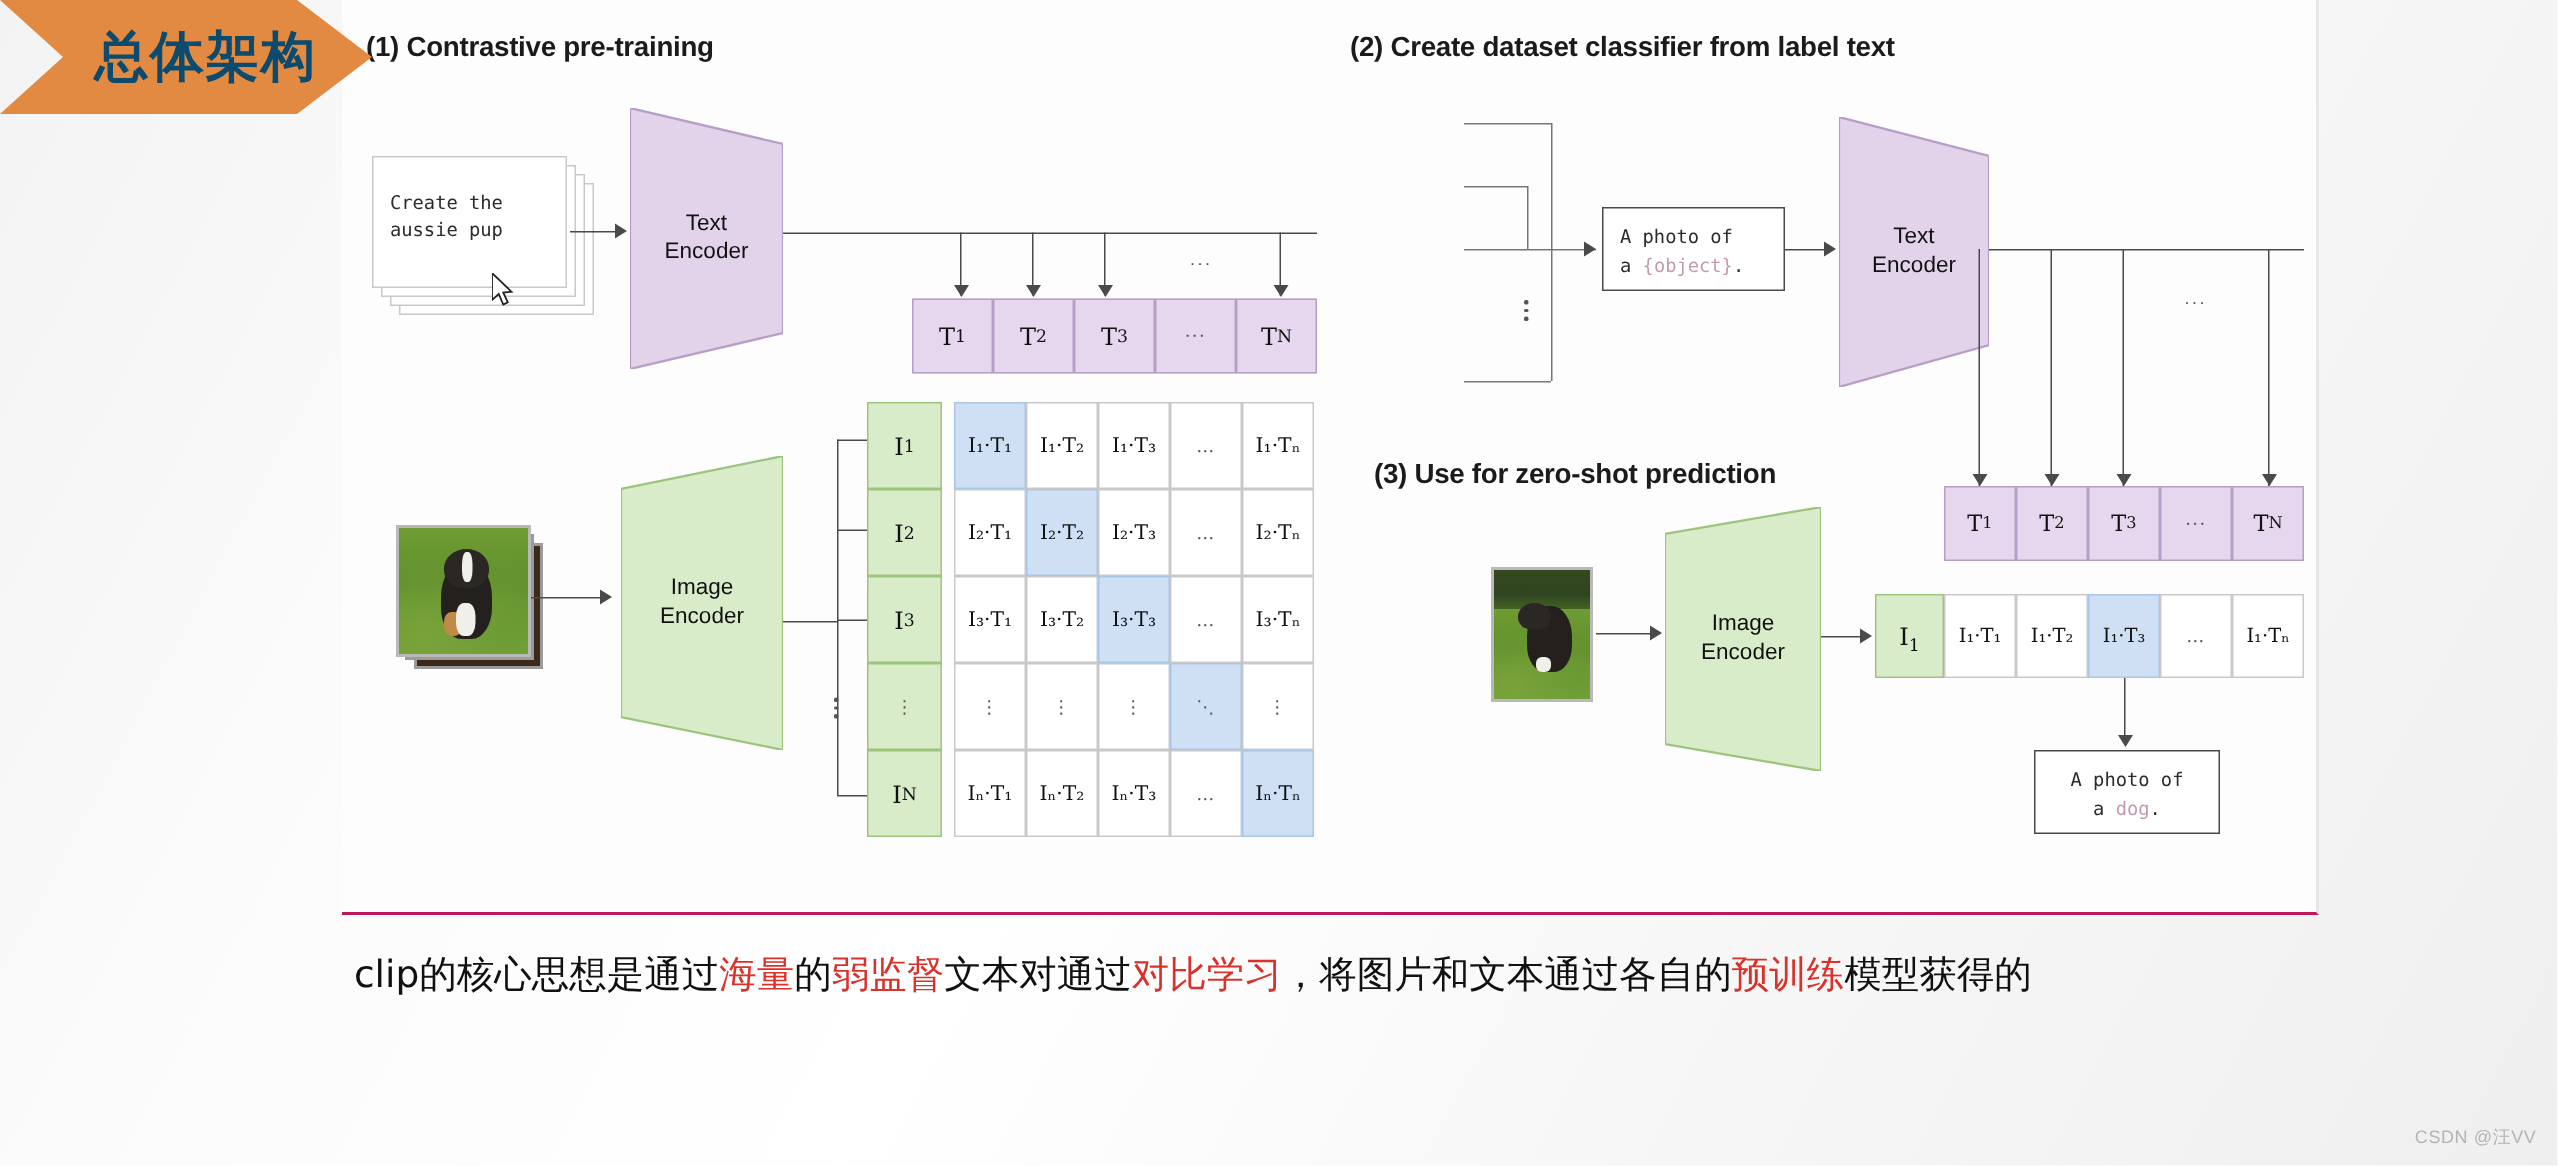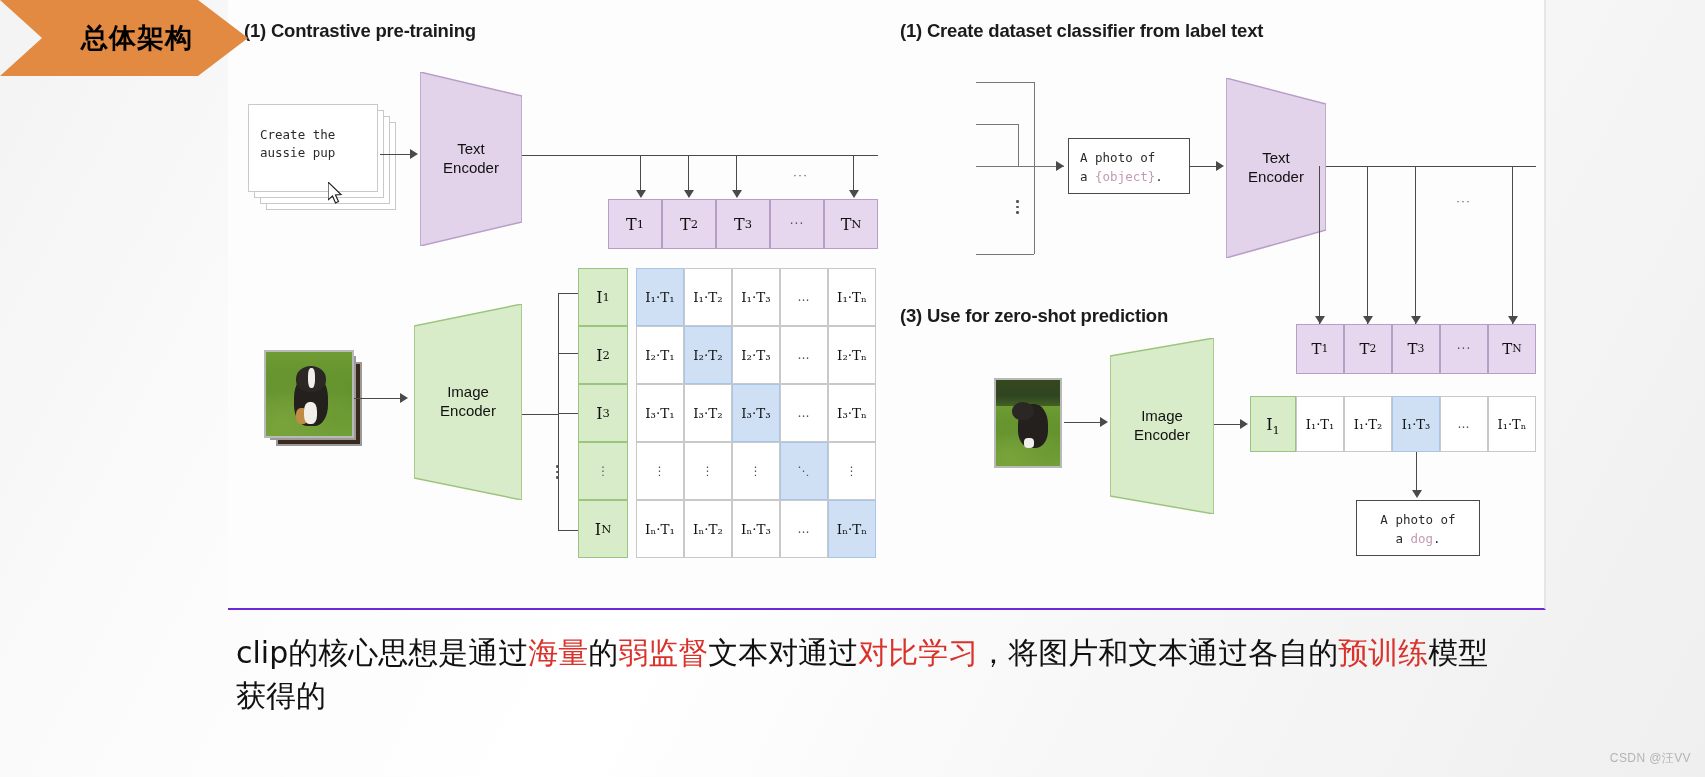--- a/index.html
+++ b/index.html
@@ -18,30 +18,30 @@
   }
   
   #title-banner{
     position:absolute;left:0;top:0;width:248px;height:76px;
     background:#E38A42;
     clip-path:polygon(0 0, 198px 0, 248px 38px, 198px 76px, 0 76px, 42px 38px);
     display:flex;align-items:center;justify-content:center;
     z-index:6;
   }
   #title-banner .t{
-    color:#000000;font-size:27px;font-weight:700;
+    color:#0c4a6e;font-size:36px;font-weight:700;
     letter-spacing:1px;margin-left:26px;
     font-family:Liberation Sans, sans-serif;
   }
   
   #figure{
     position:absolute;left:228px;top:0px;width:1316px;height:608px;
     background:#fdfdfd;
     border-right:2px solid #e6e6e6;
-    border-bottom:2px solid #6d28d9;
+    border-bottom:2px solid #be185d;
     z-index:3;
   }
   .sec-title{
     position:absolute;font-size:18.5px;color:#1b1b1b;font-weight:600;
     letter-spacing:-.2px;white-space:nowrap;
   }
   
   .trap{position:absolute;}
   .trap .lbl{
     position:absolute;inset:0;display:flex;flex-direction:column;
@@ -94,21 +94,21 @@
   .photo .blaze{position:absolute;background:#f0efe9;border-radius:40%;}
   .photo .tan{position:absolute;background:#c08a47;border-radius:40%;}
   .photo .trees{position:absolute;left:0;right:0;top:0;height:34%;
     background:linear-gradient(180deg,#35481f 0%, #2f4420 55%, #4a6b26 100%);}
   .stackcard{
     position:absolute;background:#fff;border:1.4px solid #c9c9c9;
   }
   
   #caption{
     position:absolute;left:236px;top:632px;width:1280px;
-    font-size:30px;line-height:1.42;color:#111;
+    font-size:25px;line-height:1.42;color:#111;
     font-family:"DejaVu Sans","Liberation Sans",sans-serif;
     z-index:5;
   }
   #caption .red{color:#d9322b;}
   #watermark{
     position:absolute;right:14px;bottom:10px;font-size:12px;color:#b4b4b4;
     z-index:7;letter-spacing:.4px;
   }
   #cursor{position:absolute;z-index:8;}
 </style>
@@ -310,21 +310,21 @@
         <span class="">Iₙ·T₃</span>
       </div>
       <div class="cell" style="left: 144px; top: 232px; width: 48px; height: 58px; background: rgb(255, 255, 255); border: 1px solid rgb(201, 201, 201); font-size: 13px; color: rgb(17, 17, 17);">
         <span class="ell">…</span>
       </div>
       <div class="cell" style="left: 192px; top: 232px; width: 48px; height: 58px; background: rgb(207, 224, 245); border: 1px solid rgb(169, 198, 232); font-size: 13.5px; color: rgb(17, 17, 17);">
         <span class="">Iₙ·Tₙ</span>
       </div>
     </div>
 
-  <div class="sec-title" style="left:672px;top:20px;">(1) Create dataset classifier from label text</div>
+  <div class="sec-title" style="left:672px;top:20px;">(2) Create dataset classifier from label text</div>
 
 
   <div class="thinh" style="left:748px;top:82px;width:58px;"></div>
   <div class="thinh" style="left:748px;top:124px;width:42px;"></div>
   <div class="thinh" style="left:748px;top:166px;width:88px;"></div>
   <div class="thinh" style="left:748px;top:254px;width:58px;"></div>
   <div class="thinv" style="left:790px;top:124px;height:42px;"></div>
   <div class="thinv" style="left:806px;top:82px;height:172px;"></div>
   <div class="dots-v" style="left:788px;top:200px;">
     <i></i>
@@ -373,21 +373,21 @@
   <div class="linev" style="left:1091px;top:166px;height:158px;"></div>
   <div class="arrow-d" style="left:1087px;top:316px;"></div>
   <div class="linev" style="left:1139px;top:166px;height:158px;"></div>
   <div class="arrow-d" style="left:1135px;top:316px;"></div>
   <div class="linev" style="left:1187px;top:166px;height:158px;"></div>
   <div class="arrow-d" style="left:1183px;top:316px;"></div>
   <div class="linev" style="left:1284px;top:166px;height:158px;"></div>
   <div class="arrow-d" style="left:1280px;top:316px;"></div>
   <div class="ell" style="position:absolute;left:1228px;top:194px;">···</div>
 
-  <div class="sec-title" style="left:672px;top:305px;text-align:right;">(3) Use for zero-shot prediction</div>
+  <div class="sec-title" style="left:688px;top:305px;text-align:right;">(3) Use for zero-shot prediction</div>
 
   <div class="photo" style="left:766px;top:378px;width:68px;height:90px;">
     <div class="trees"></div>
     <div class="grass" style="top:30%;"></div>
     <div class="dogbody" style="left:22px;top:24px;width:30px;height:44px;"></div>
     <div class="dogface" style="left:16px;top:22px;width:22px;height:18px;"></div>
     <div class="blaze" style="left:28px;top:58px;width:10px;height:10px;"></div>
   </div>
   <div class="lineh" style="left:836px;top:422px;width:38px;"></div>
   <div class="arrow-r" style="left:872px;top:417px;"></div>

